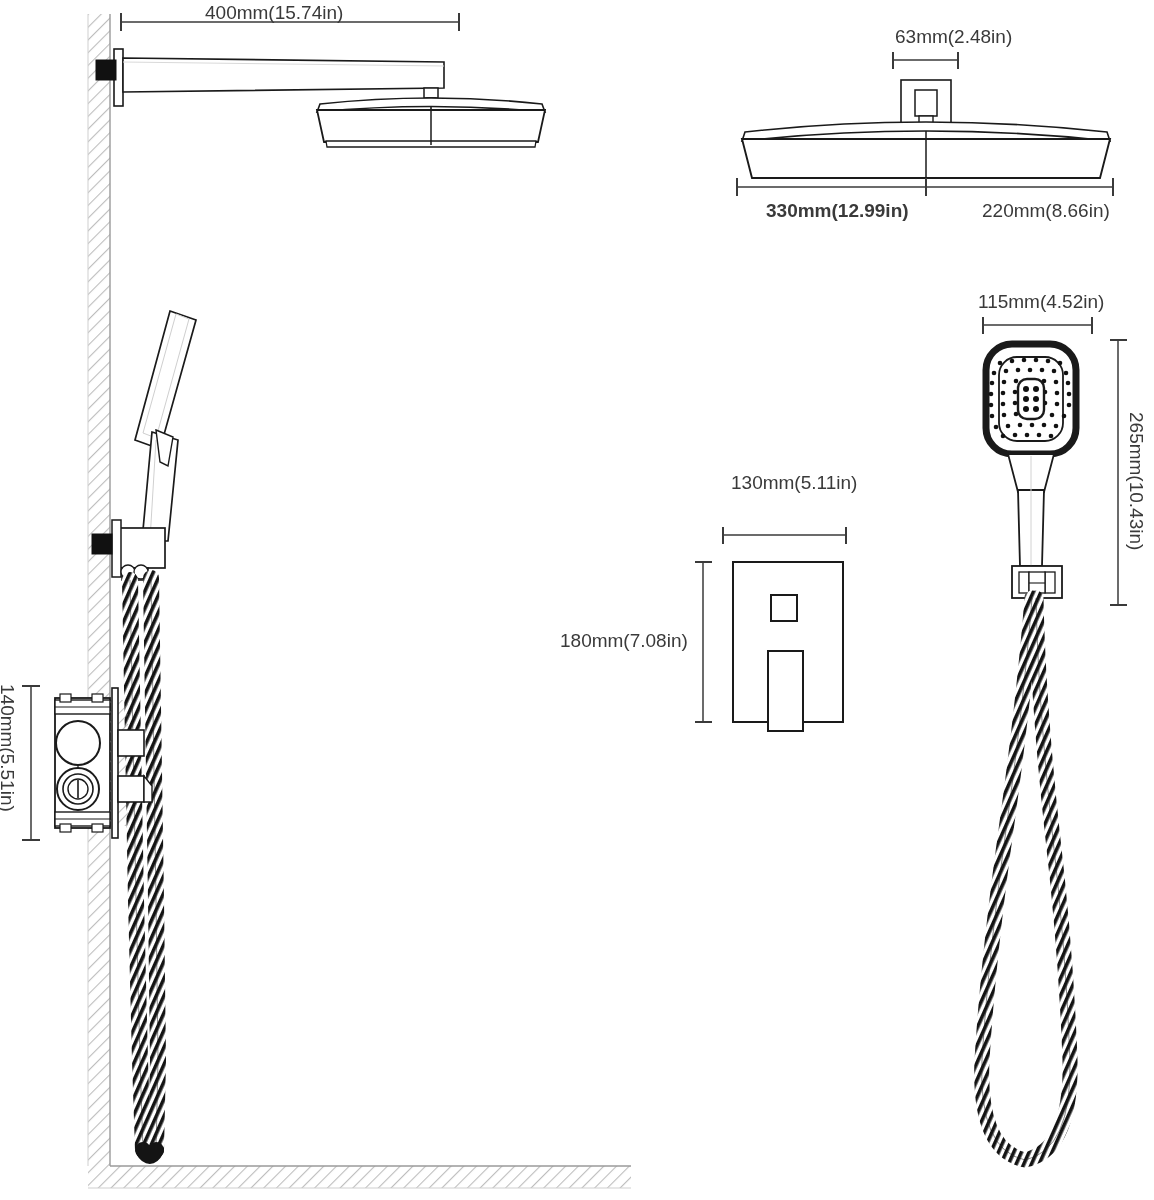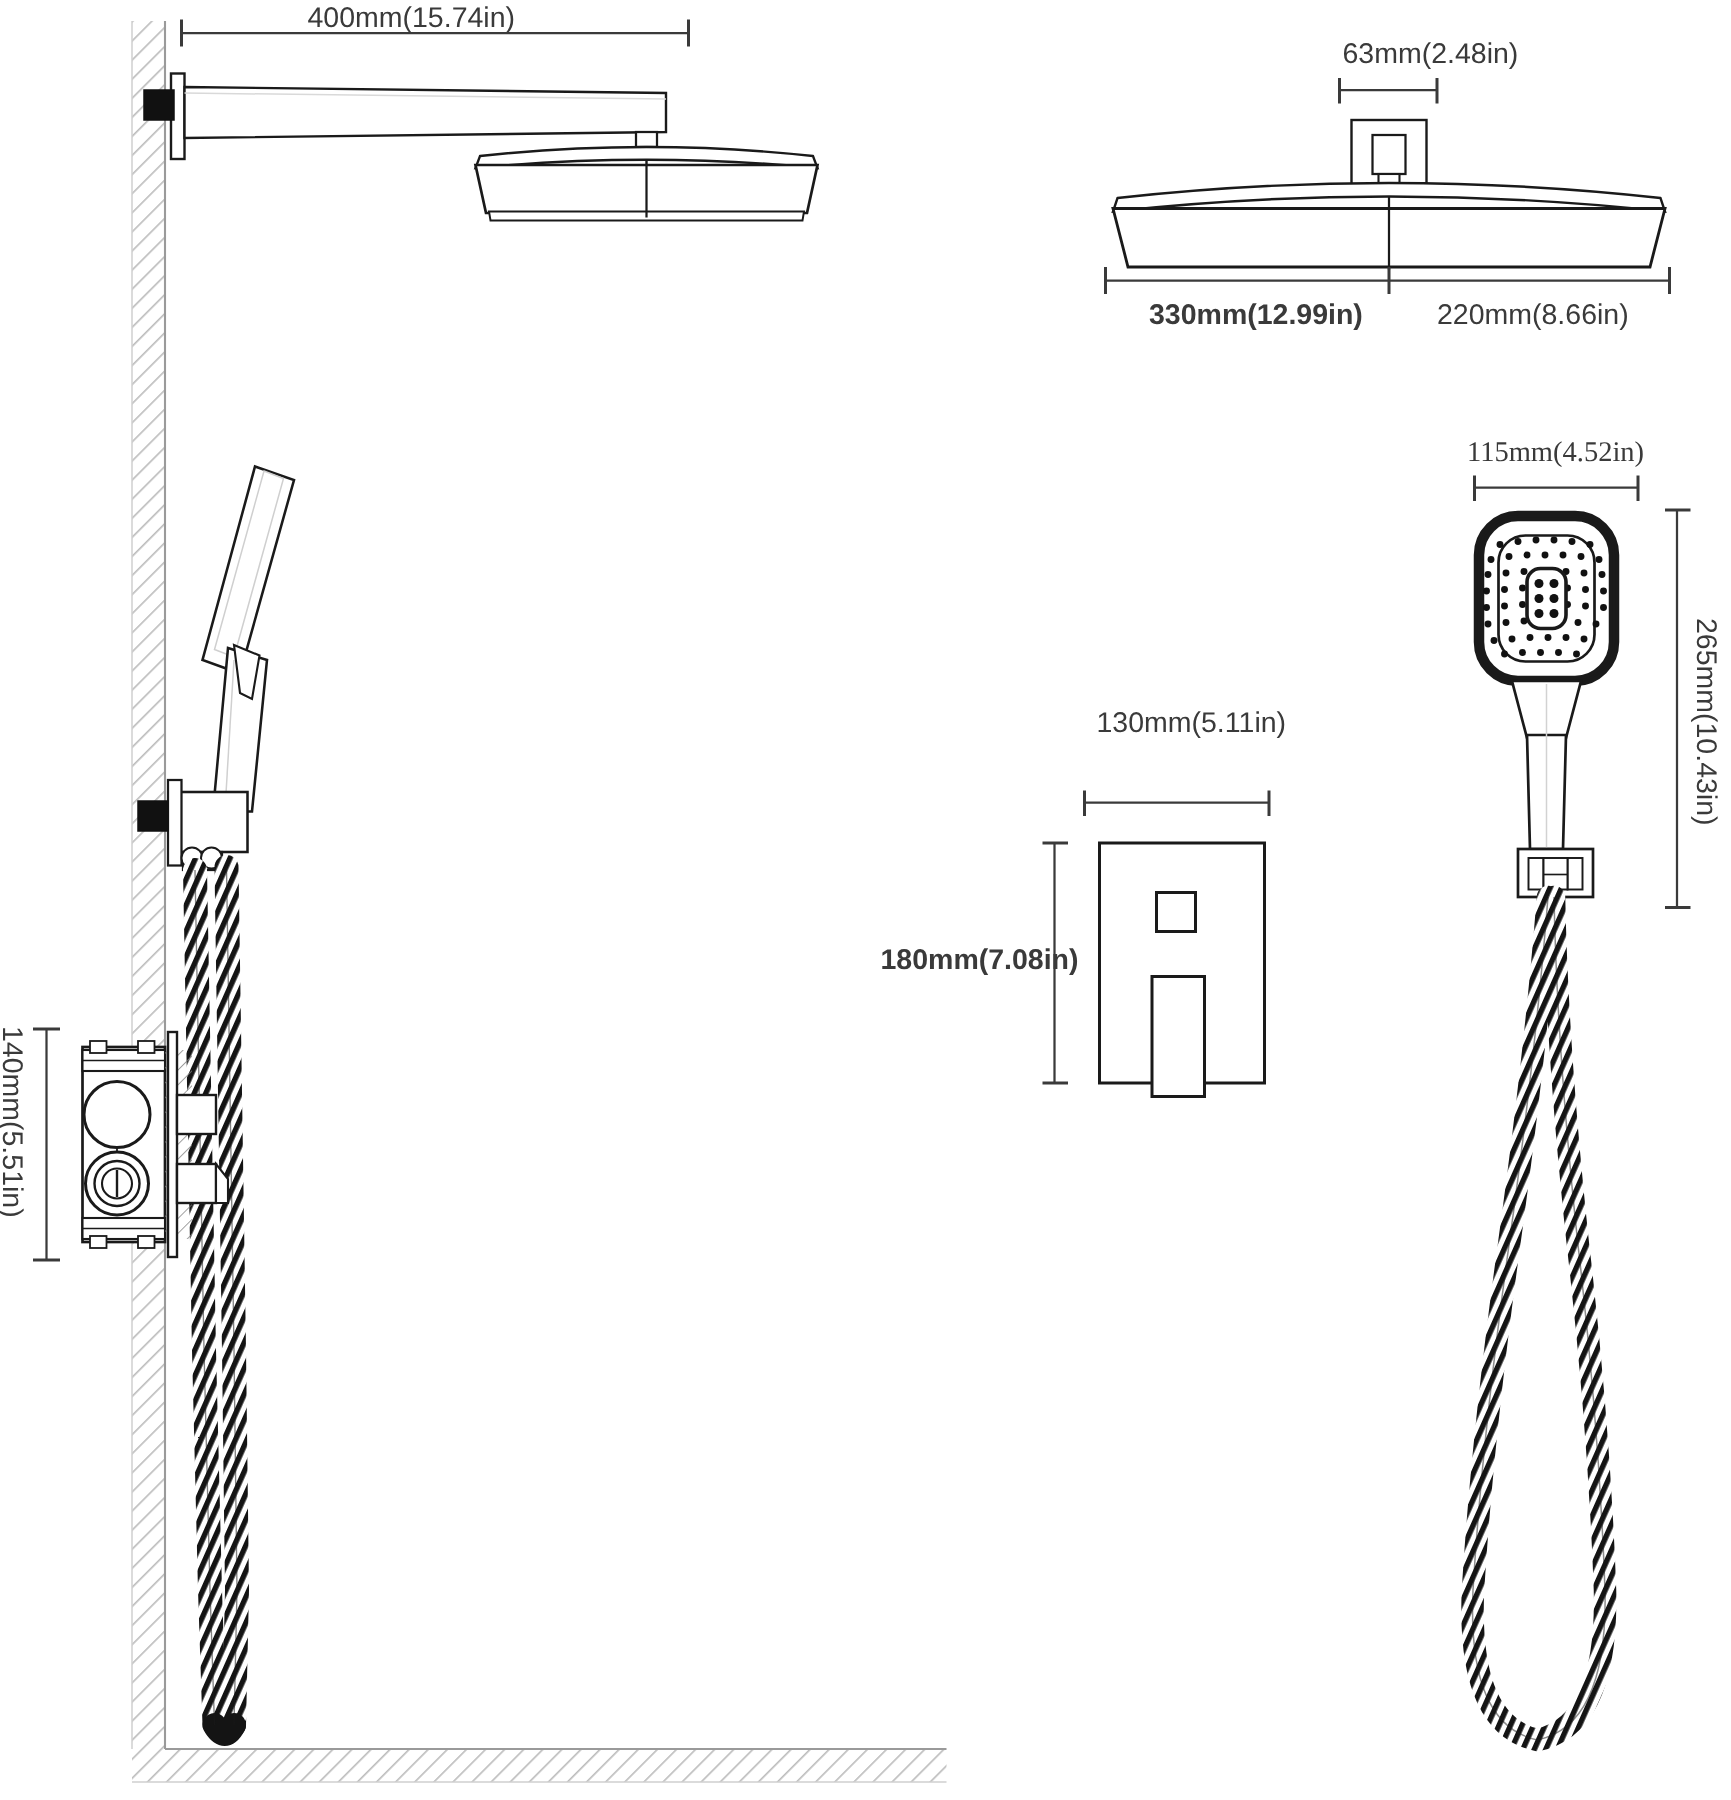--- a/index.html
+++ b/index.html
@@ -303,25 +303,25 @@
       <path d="M1032 598 Q1024 700 1006 830 Q988 960 982 1060 Q978 1150 1025 1160 Q1072 1150 1070 1060 Q1066 950 1052 830 Q1038 700 1036 598" fill="none" stroke="#1a1a1a" stroke-width="1" opacity="0.5"></path>
     </g>
   </svg>
 
   <div class="dim-text" style="left:205px; top:2px;">400mm(15.74in)</div>
 
   <div class="dim-text" style="left:868px; top:26px;margin-left:27px;">63mm(2.48in)</div>
 
   <div class="dim-text" style="left:766px; top:200px;font-weight:bold;">330mm(12.99in)</div>
 
-  <div class="dim-text" style="left:958px; top:200px;">220mm(8.66in)</div>
-
-  <div class="dim-text" style="left:978px; top:291px;font-family:Liberation Serif, serif;">115mm(4.52in)</div>
+  <div class="dim-text" style="left:982px; top:200px;">220mm(8.66in)</div>
+
+  <div class="dim-text" style="left:978px; top:291px;">115mm(4.52in)</div>
 
   <div class="dim-text vert" style="left:1147px; top:412px;">265mm(10.43in)</div>
 
   <div class="dim-text" style="left:731px; top:472px;">130mm(5.11in)</div>
 
-  <div class="dim-text" style="left:587px; top:630px;font-weight:bold;">180mm(7.08in)</div>
+  <div class="dim-text" style="left:560px; top:630px;">180mm(7.08in)</div>
 
   <div class="dim-text vert" style="left:18px; top:684px;">140mm(5.51in)</div>
 
 </div>
 
 </body></html>

